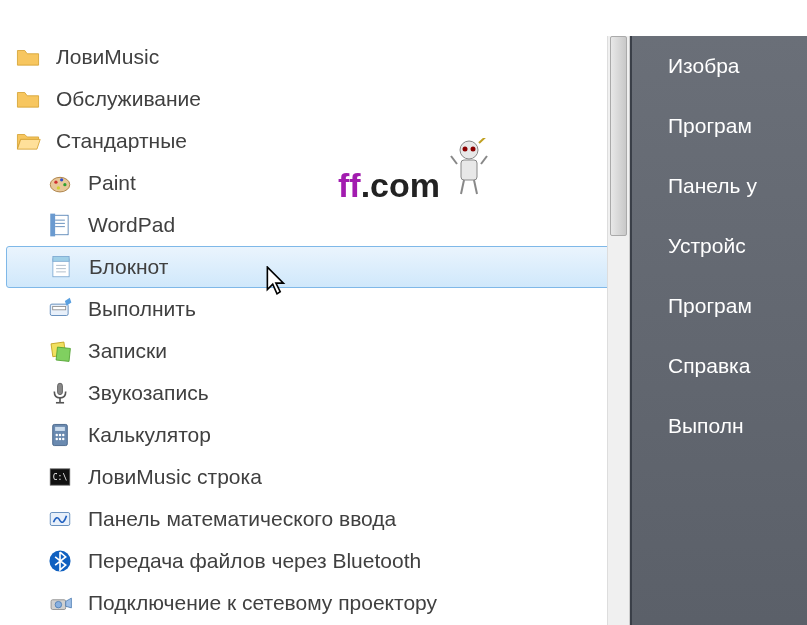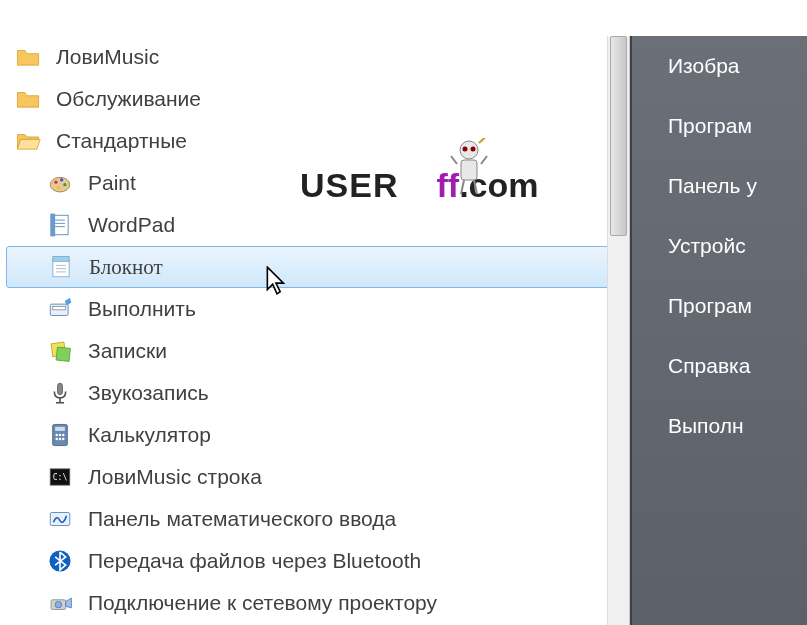--- a/index.html
+++ b/index.html
@@ -45,21 +45,20 @@
     }
     .menu-item.sub {
       padding-left: 46px;
     }
     .menu-item.selected {
       background: linear-gradient(to bottom, #eaf4fd, #d0e8fb);
       border: 1px solid #7fb8e8;
       border-radius: 3px;
       margin: 0 6px 0 6px;
       padding-left: 40px;
-      font-family: Liberation Serif, serif;
     }
     .icon {
       width: 28px;
       height: 28px;
       margin-right: 14px;
       display: inline-flex;
       align-items: center;
       justify-content: center;
       flex-shrink: 0;
     }
@@ -272,21 +271,20 @@
             </svg>
           </span>
           <span class="label">Подключение к сетевому проектору</span>
         </li>
       </ul>
     <div class="scrollbar">
       <div class="scroll-thumb"></div>
     </div>
 
     <div class="watermark">
-      <span class="user">USER</span>
       <span class="robot">
         <svg viewBox="0 0 40 60" width="42" height="60">
           <circle cx="20" cy="12" r="9" fill="#e8e8e8" stroke="#888"></circle>
           <circle cx="16" cy="11" r="2.5" fill="#8b0000"></circle>
           <circle cx="24" cy="11" r="2.5" fill="#8b0000"></circle>
           <rect x="12" y="22" width="16" height="20" rx="3" fill="#e8e8e8" stroke="#888"></rect>
           <line x1="8" y1="26" x2="2" y2="18" stroke="#888" stroke-width="2"></line>
           <line x1="32" y1="26" x2="38" y2="18" stroke="#888" stroke-width="2"></line>
           <line x1="15" y1="42" x2="12" y2="56" stroke="#888" stroke-width="2"></line>
           <line x1="25" y1="42" x2="28" y2="56" stroke="#888" stroke-width="2"></line>

